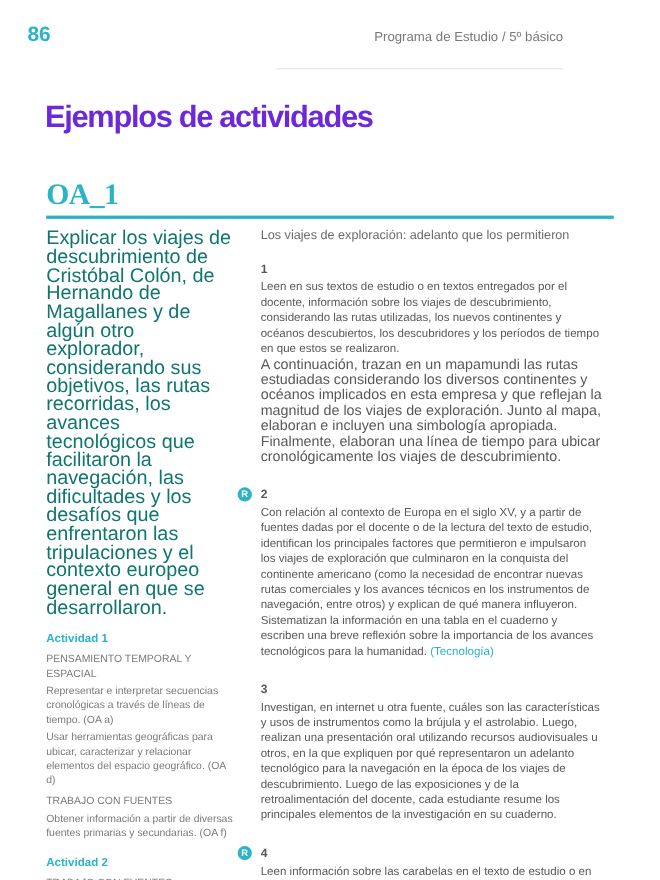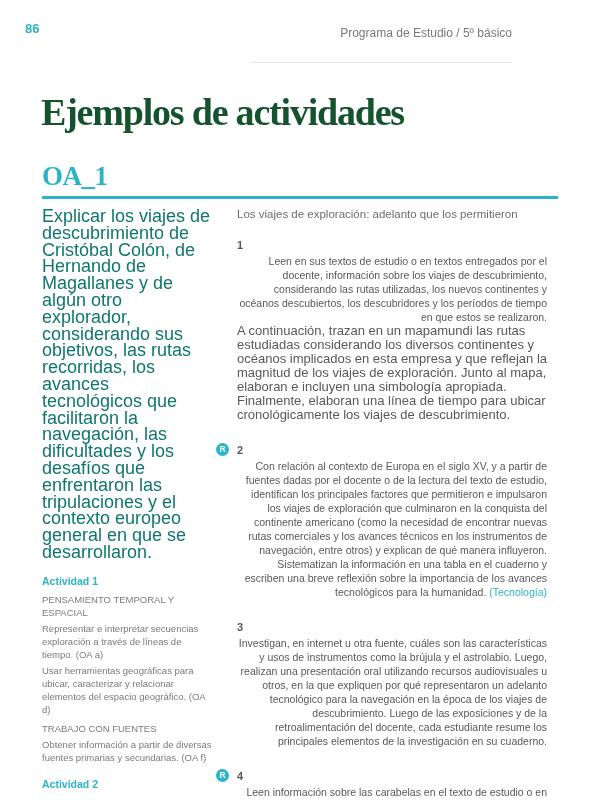--- a/index.html
+++ b/index.html
@@ -1,46 +1,46 @@
 <!DOCTYPE html>
 <html lang="es"><head>
 <meta charset="utf-8">
 <style>
   * { margin:0; padding:0; box-sizing:border-box; }
   html,body { width:600px; height:800px; background:#ffffff; }
   body { font-family:"Liberation Sans", sans-serif; color:#57585b; overflow:hidden; }
   .page { position:relative; width:600px; height:800px; background:#ffffff; overflow:hidden; }
 
-  .page-number { position:absolute; left:25px; top:21px; font-size:13px; font-weight:700; color:#2bb3c8; }
+  .page-number { position:absolute; left:25px; top:21px; font-size:19px; font-weight:700; color:#2bb3c8; }
   .doc-header { position:absolute; top:26px; left:250px; width:262px; text-align:right;
                 font-size:12px; color:#77787b; padding-bottom:22px; border-bottom:1px solid #e7e7e7; }
 
-  .big-title { position:absolute; left:41px; top:90px; font-size:38px; font-weight:700;
-               color:#14532d; letter-spacing:-1.2px;font-family:Liberation Serif, serif; }
+  .big-title { position:absolute; left:41px; top:90px; font-size:28px; font-weight:700;
+               color:#6d28d9; letter-spacing:-1.2px; }
   .oa-label { position:absolute; left:42px; top:161px; font-size:27px; font-weight:700;
               color:#2bb3c8; letter-spacing:-0.5px;font-family:Liberation Serif, serif; }
   .oa-rule { position:absolute; left:42px; top:196px; width:516px; height:3px; background:#2bb3c8; }
 
   .content { position:absolute; left:42px; top:208px; width:516px; display:flex; }
 
   
   .sidebar { width:172px; flex:none; }
   .oa-desc { font-size:18px; line-height:16.8px; color:#0f766e; hyphens:auto; }
   .activity { margin-top:14px; }
   .activity-label { font-size:10.5px; font-weight:700; color:#2bb3c8; margin-bottom:6px; }
   .sec-heading { font-size:9.5px; line-height:13px; color:#797a7d; margin-top:6px; }
   .sec-item { font-size:9.5px; line-height:13px; color:#797a7d; margin-top:3px; }
 
   
   .main { margin-left:23px; width:310px; flex:none; }
   .section-title { font-size:11.5px; color:#6b6c6f; }
   .m-item { position:relative; margin-top:22px; }
   .m-item.first { margin-top:19px; }
   .m-number { font-size:11px; font-weight:700; color:#57585b; margin-bottom:3px; }
-  .m-text { font-size:10.5px; line-height:14px; color:#57585b;text-align:right; }
+  .m-text { font-size:10.5px; line-height:14px; color:#57585b; }
   .m-text-cont { font-size:13px; line-height:14px; color:#57585b; }
   .teal-tag { color:#2bb3c8; }
   .badge {
     position:absolute; left:-21px; top:-1px; width:13px; height:13px; border-radius:50%;
     background:#2bb3c8; color:#ffffff; font-size:8.5px; font-weight:700;
     display:flex; align-items:center; justify-content:center; line-height:1;
   }
 </style>
 </head>
 <body>
@@ -55,21 +55,21 @@
   <div class="oa-rule"></div>
 
   <div class="content">
 
     <div class="sidebar">
       <p class="oa-desc">Explicar los viajes de descubrimiento de Cristóbal Colón, de Hernando de Magallanes y de algún otro explorador, considerando sus objetivos, las rutas recorridas, los avances tecnológicos que facilitaron la navegación, las dificultades y los desafíos que enfrentaron las tripulaciones y el contexto europeo general en que se desarrollaron.</p>
 
       <div class="activity">
         <div class="activity-label">Actividad 1</div>
         <div class="sec-heading">PENSAMIENTO TEMPORAL Y ESPACIAL</div>
-        <div class="sec-item">Representar e interpretar secuencias exploración a través de líneas de tiempo. (OA a)</div>
+        <div class="sec-item">Representar e interpretar secuencias cronológicas a través de líneas de tiempo. (OA a)</div>
         <div class="sec-item">Usar herramientas geográficas para ubicar, caracterizar y relacionar elementos del espacio geográfico. (OA d)</div>
         <div class="sec-heading">TRABAJO CON FUENTES</div>
         <div class="sec-item">Obtener información a partir de diversas fuentes primarias y secundarias. (OA f)</div>
       </div>
 
       <div class="activity">
         <div class="activity-label">Actividad 2</div>
         <div class="sec-heading">TRABAJO CON FUENTES</div>
         <div class="sec-heading">PENSAMIENTO CRÍTICO</div>
         <div class="sec-item">Fundamentar opiniones utilizando fuentes, datos y evidencia. (OA b)</div>

